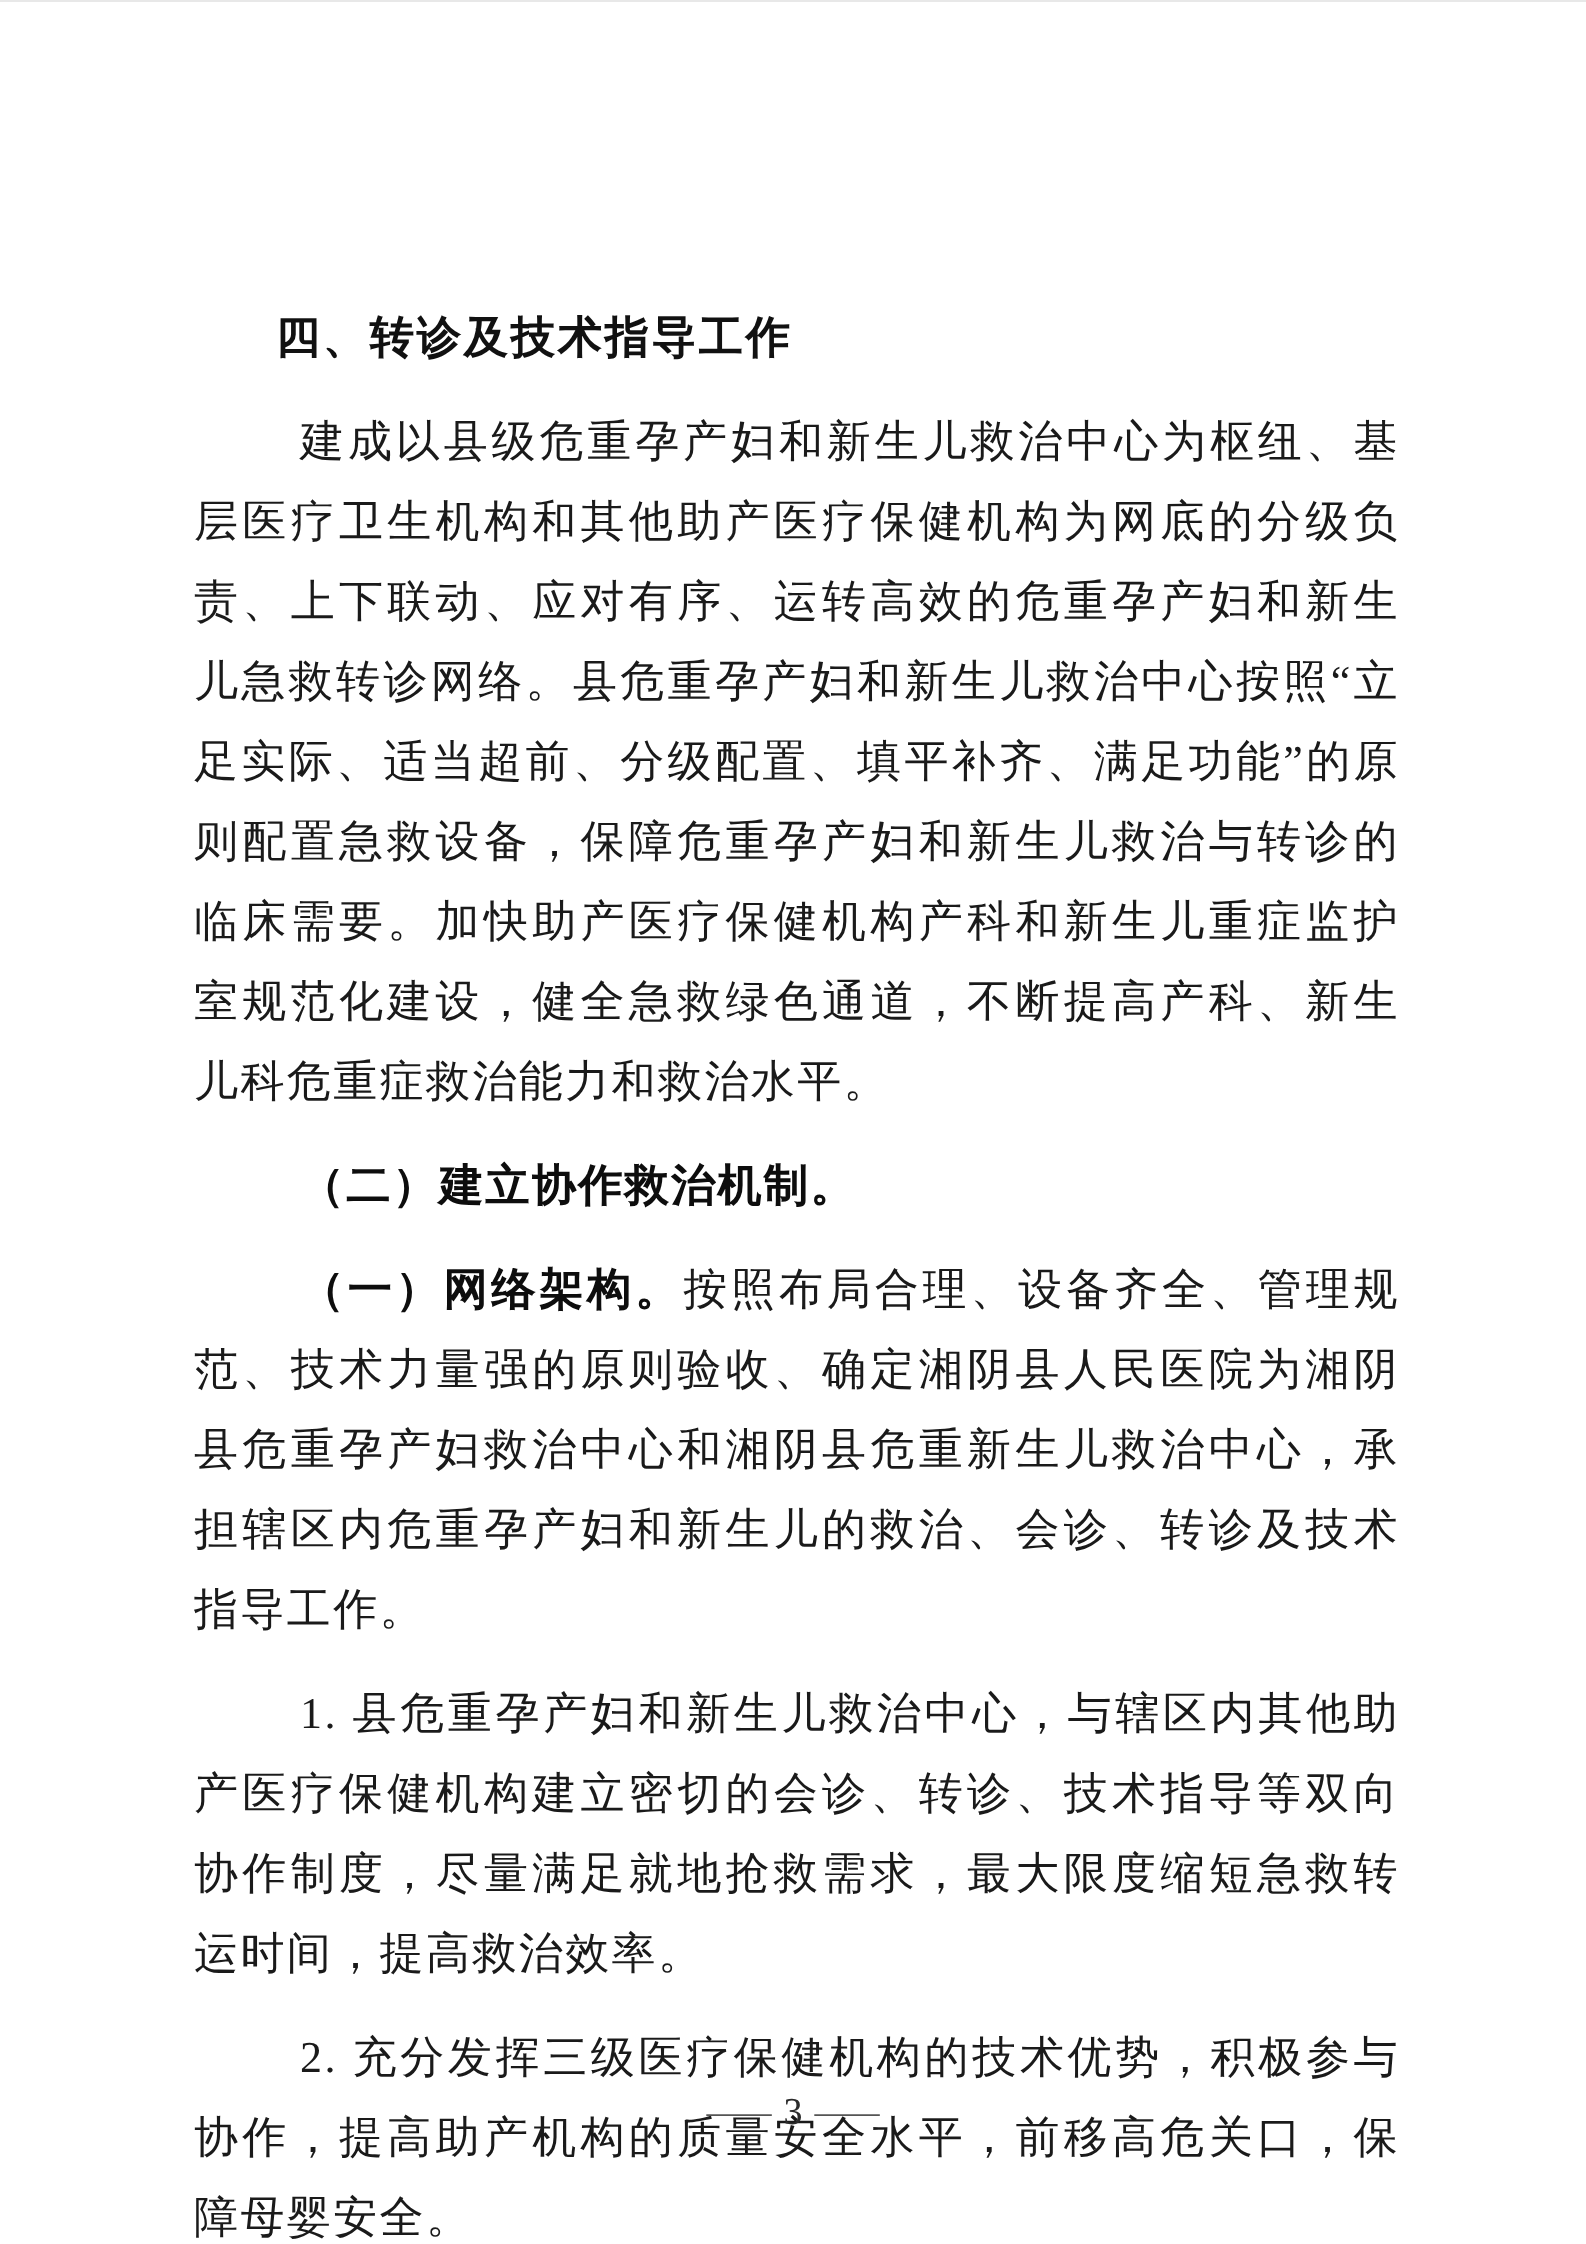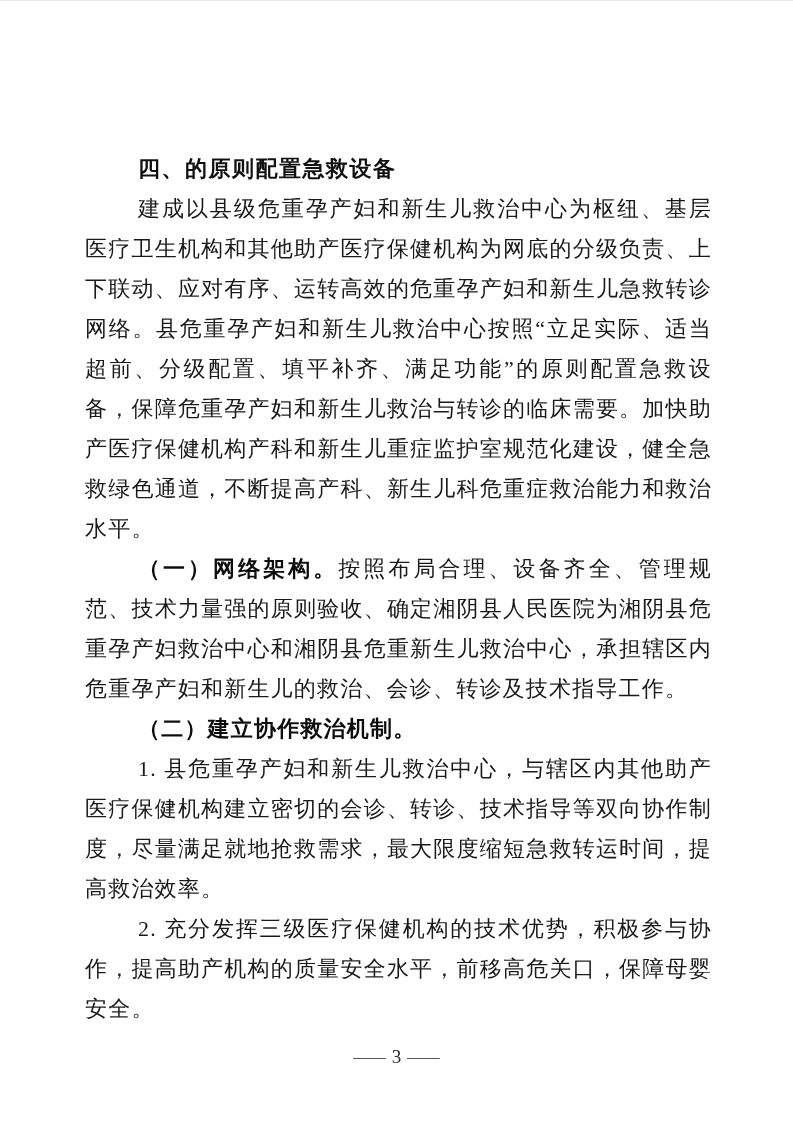--- a/index.html
+++ b/index.html
@@ -39,21 +39,21 @@
     margin: 0;
     font-family: "Liberation Sans", sans-serif;
     font-weight: 700;
     font-size: 22px;
     line-height: 40px;
     text-indent: 53px;
     letter-spacing: 1.5px;
     color: #111111;
   }
   .para {
-    margin: 0;
+    margin: 12px;
     text-indent: 53px;
   }
   .para .lead {
     font-weight: 700;
     color: #0d0d0d;
   }
   .footer {
     position: absolute;
     left: 0;
     top: 1043px;
@@ -74,27 +74,27 @@
     font-family: "Liberation Serif", serif;
   }
 </style>
 </head>
 <body>
 
 <div class="page">
 
   <div class="content">
 
-    <h2 class="heading">四、的原则配置急救设备</h2>
+    <h2 class="heading">四、转诊及技术指导工作</h2>
 
     <p class="para"><span>建成以县级危重孕产妇和新生儿救治中心为枢纽、基层医疗卫生机构和其他助产医疗保健机构为网底的分级负责、上下联动、应对有序、运转高效的危重孕产妇和新生儿急救转诊网络。县危重孕产妇和新生儿救治中心按照“立足实际、适当超前、分级配置、填平补齐、满足功能”的原则配置急救设备，保障危重孕产妇和新生儿救治与转诊的临床需要。加快助产医疗保健机构产科和新生儿重症监护室规范化建设，健全急救绿色通道，不断提高产科、新生儿科危重症救治能力和救治水平。</span></p>
 
+    <p class="para"><span class="lead">（二）建立协作救治机制。</span><span></span></p>
+
     <p class="para"><span class="lead">（一）网络架构。</span><span>按照布局合理、设备齐全、管理规范、技术力量强的原则验收、确定湘阴县人民医院为湘阴县危重孕产妇救治中心和湘阴县危重新生儿救治中心，承担辖区内危重孕产妇和新生儿的救治、会诊、转诊及技术指导工作。</span></p>
-
-    <p class="para"><span class="lead">（二）建立协作救治机制。</span><span></span></p>
 
     <p class="para"><span>1. 县危重孕产妇和新生儿救治中心，与辖区内其他助产医疗保健机构建立密切的会诊、转诊、技术指导等双向协作制度，尽量满足就地抢救需求，最大限度缩短急救转运时间，提高救治效率。</span></p>
 
     <p class="para"><span>2. 充分发挥三级医疗保健机构的技术优势，积极参与协作，提高助产机构的质量安全水平，前移高危关口，保障母婴安全。</span></p>
 
 
   </div>
 
   <div class="footer">
     <span class="dash">—</span><span class="num">3</span><span class="dash">—</span>

